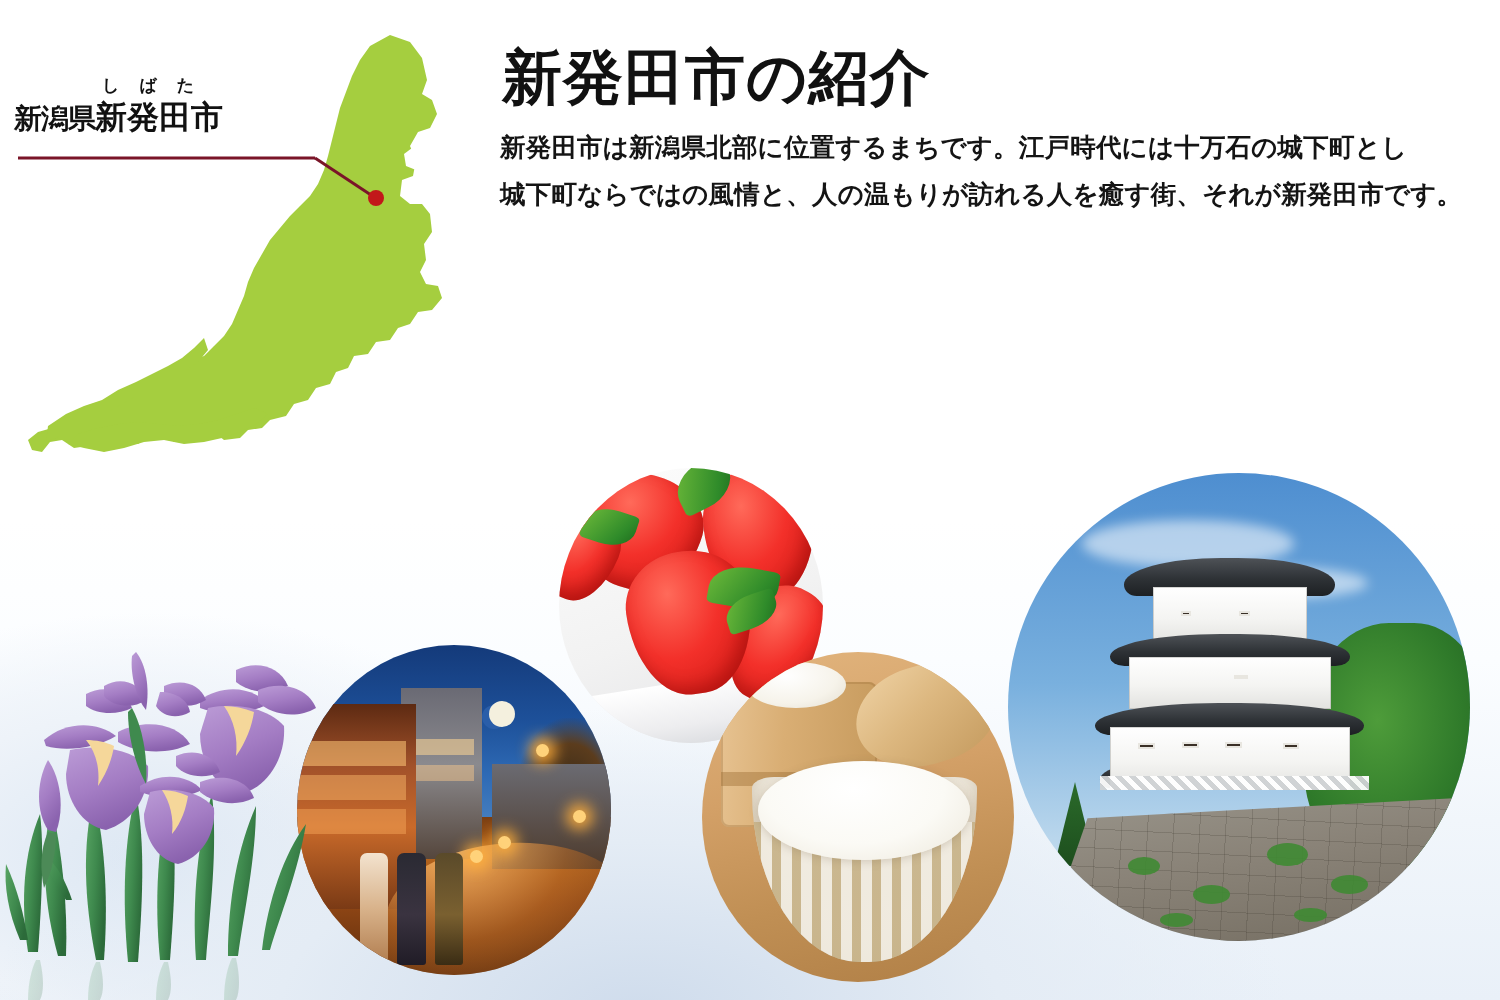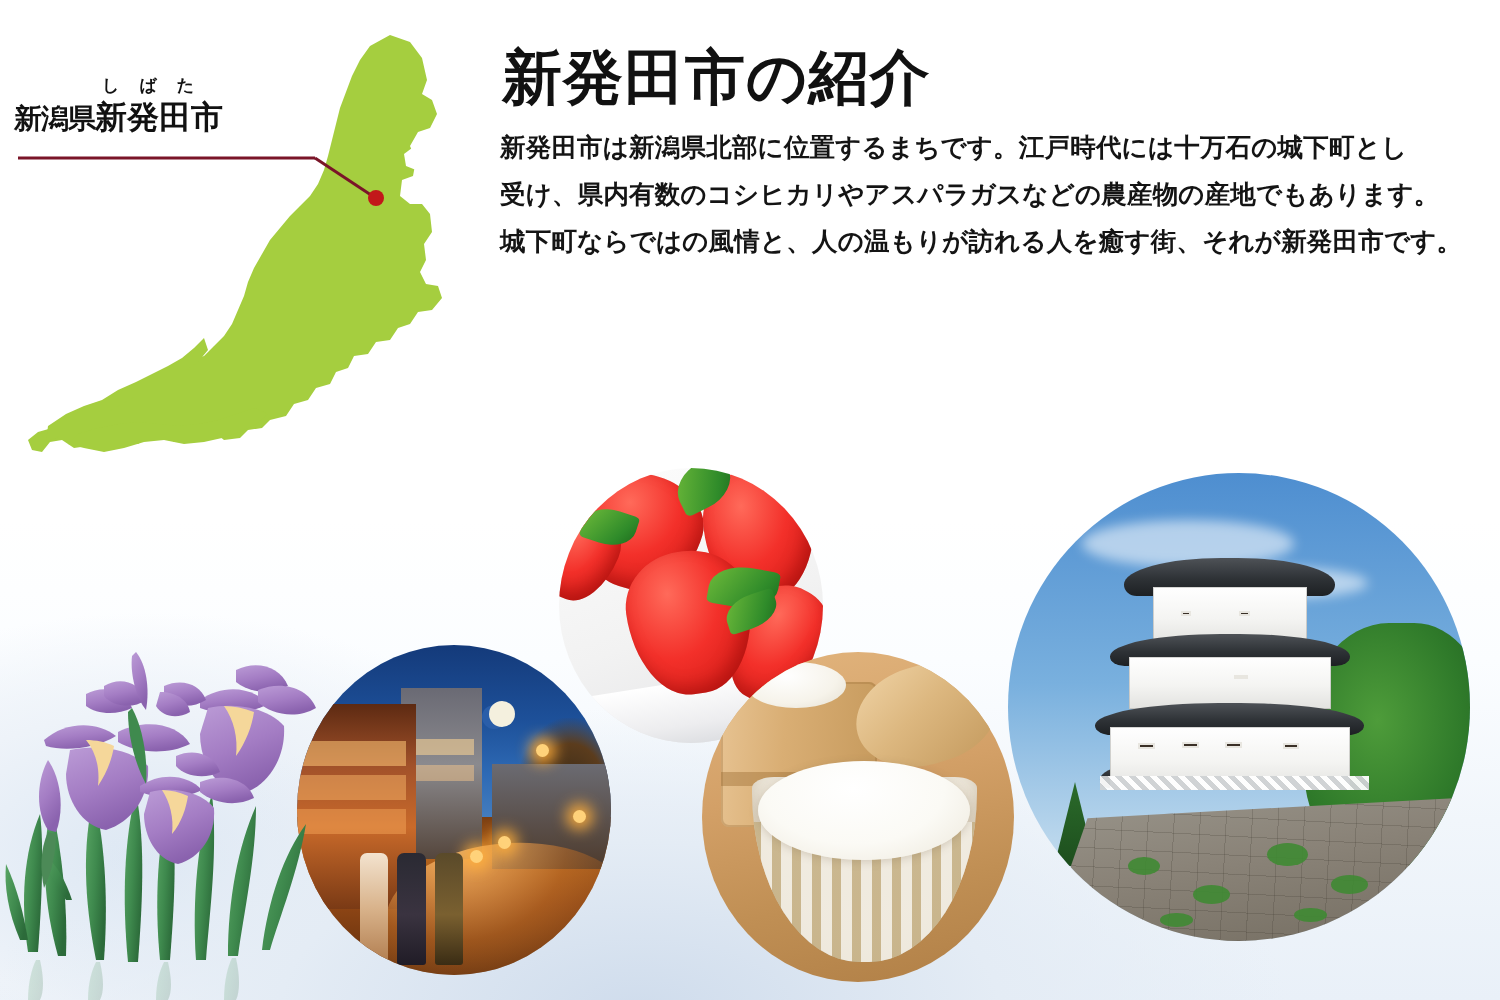--- a/index.html
+++ b/index.html
@@ -204,21 +204,20 @@
     <div id="pref-label">
       <span class="ruby">しばた</span>
       <span class="pref">新潟県</span><span class="city">新発田市</span>
     </div>
   </div>
 
   <div id="intro">
     <h1 id="intro-title">新発田市の紹介</h1>
     <ul id="intro-body">
       <li>新発田市は新潟県北部に位置するまちです。江戸時代には十万石の城下町とし</li>
-      <li>受け、県内有数のコシヒカリやアスパラガスなどの農産物の産地でもあります。</li>
       <li>城下町ならではの風情と、人の温もりが訪れる人を癒す街、それが新発田市です。</li>
     </ul>
   </div>
 
   <div class="photo" id="photo-strawberry">
     <div class="inner">
       <div class="st-bg"></div>
       <div class="st-tray"></div>
       <div class="berry b2"></div>
       <div class="berry b3"></div>

